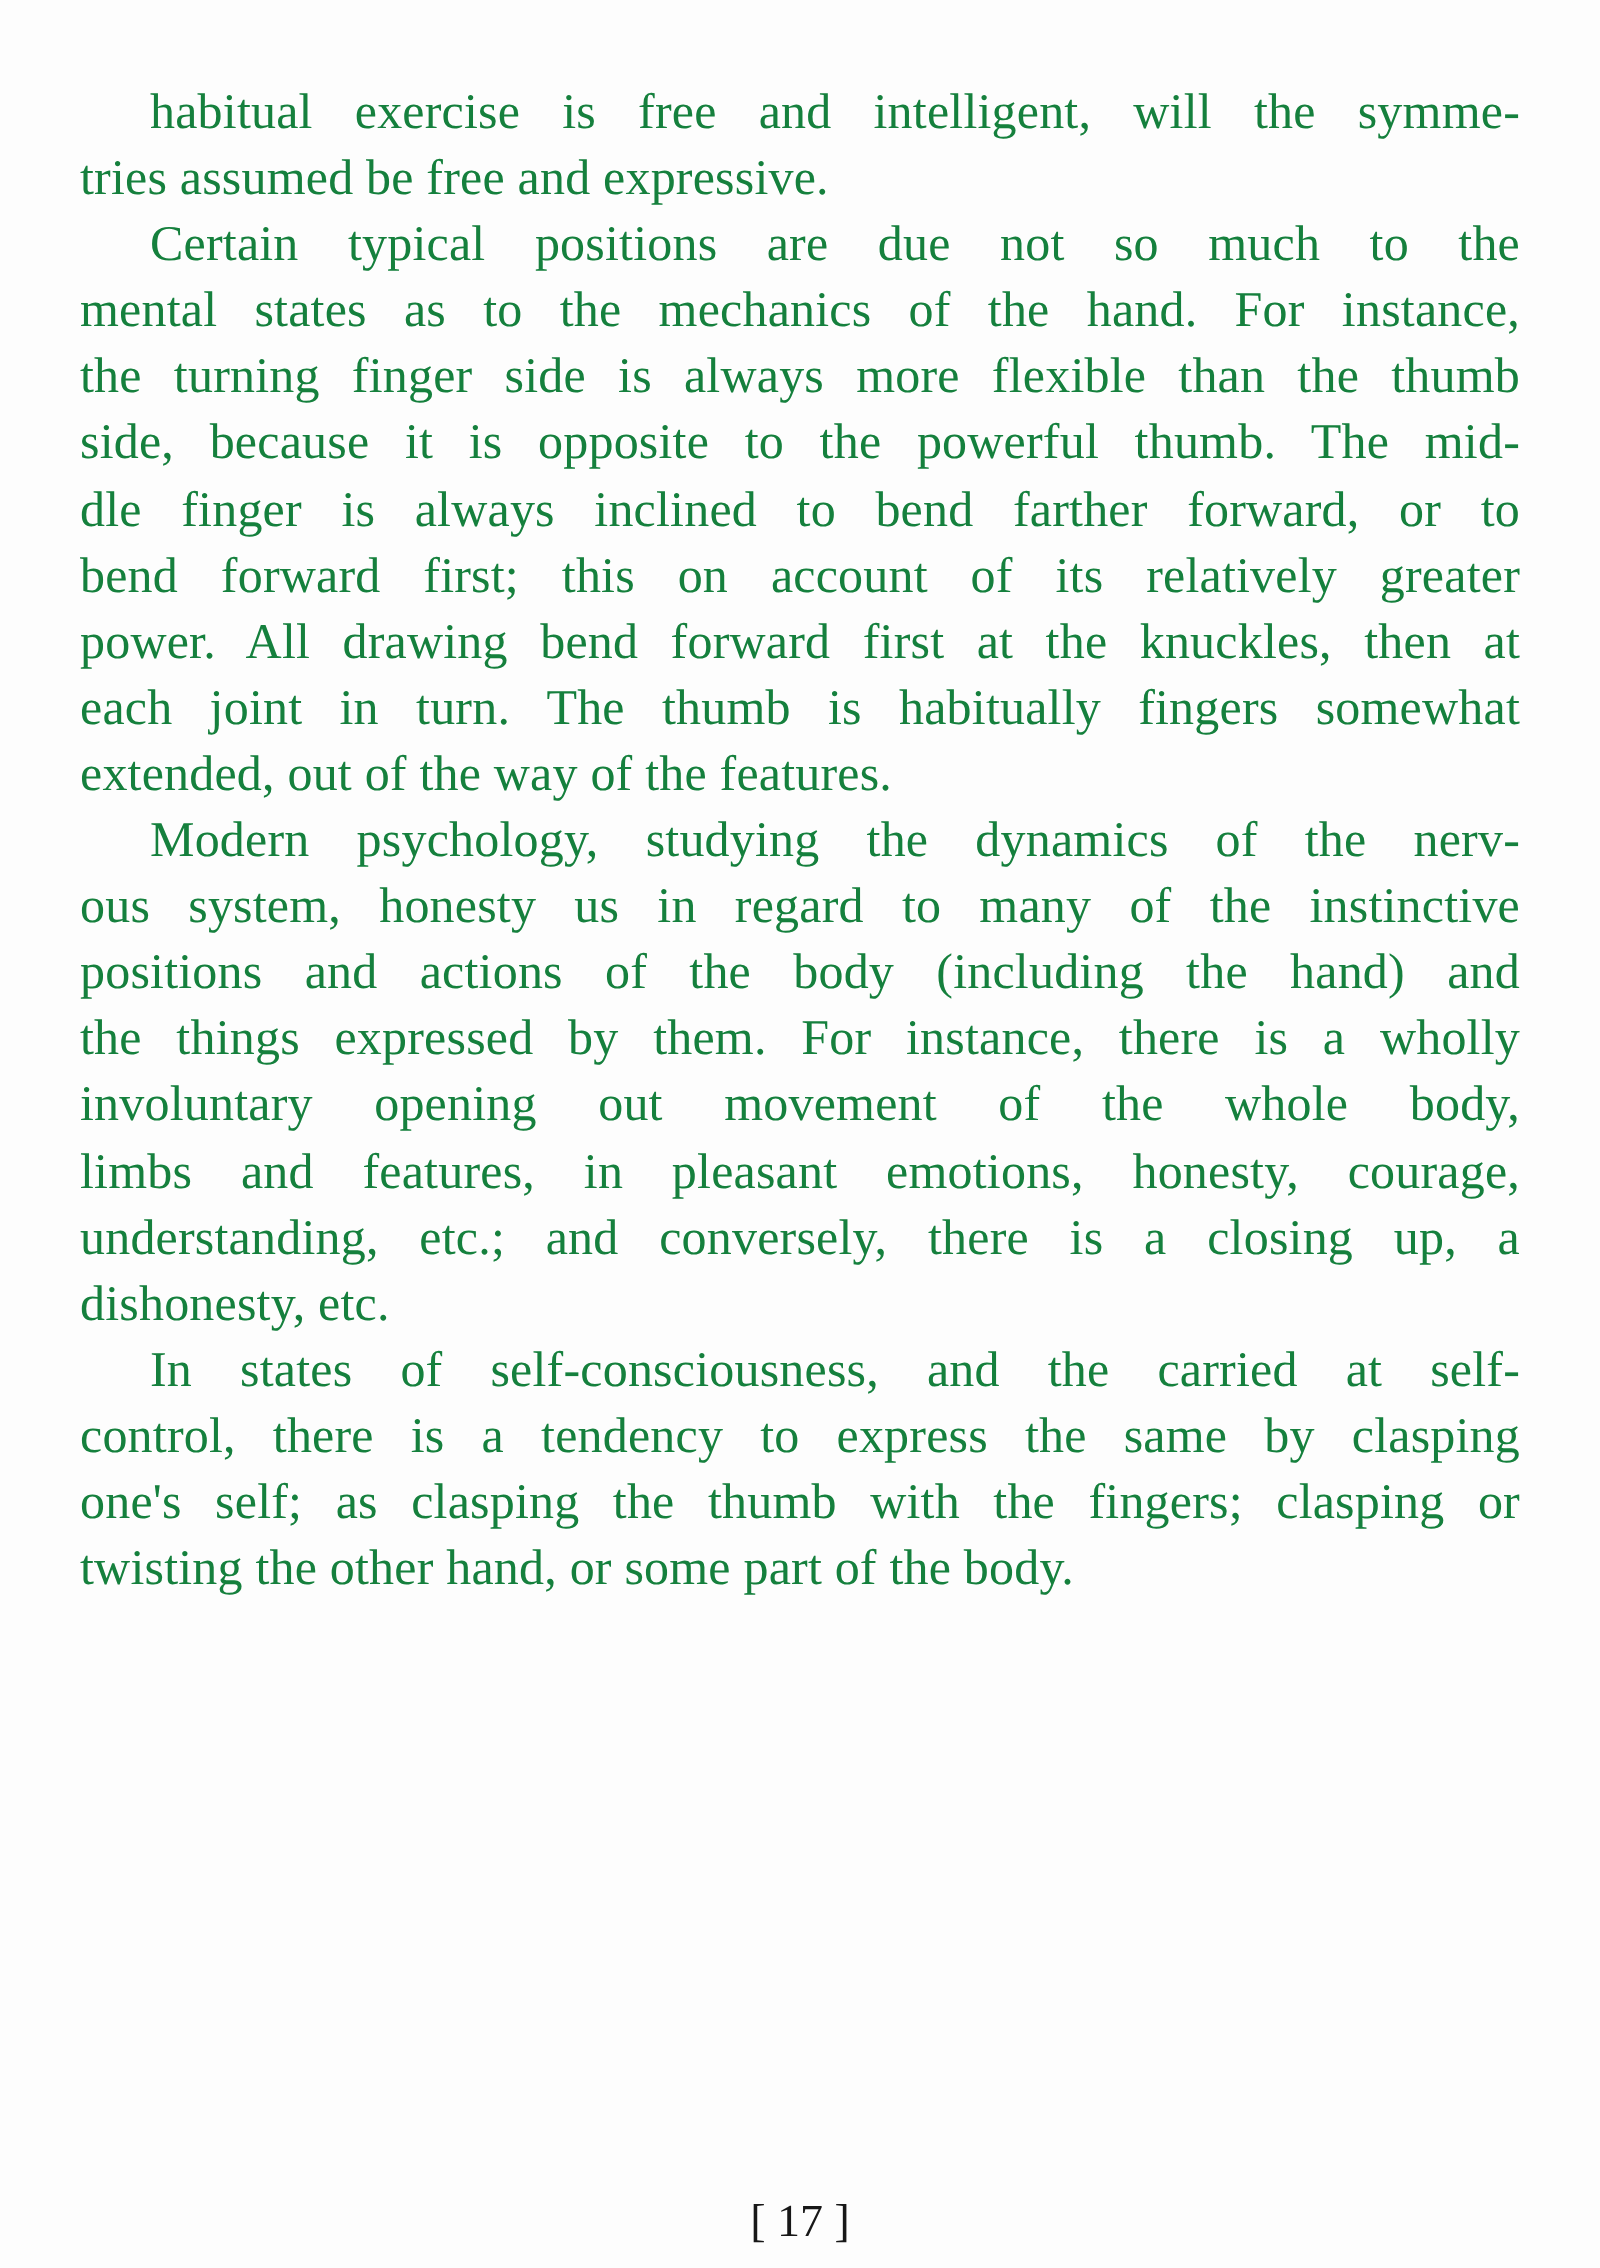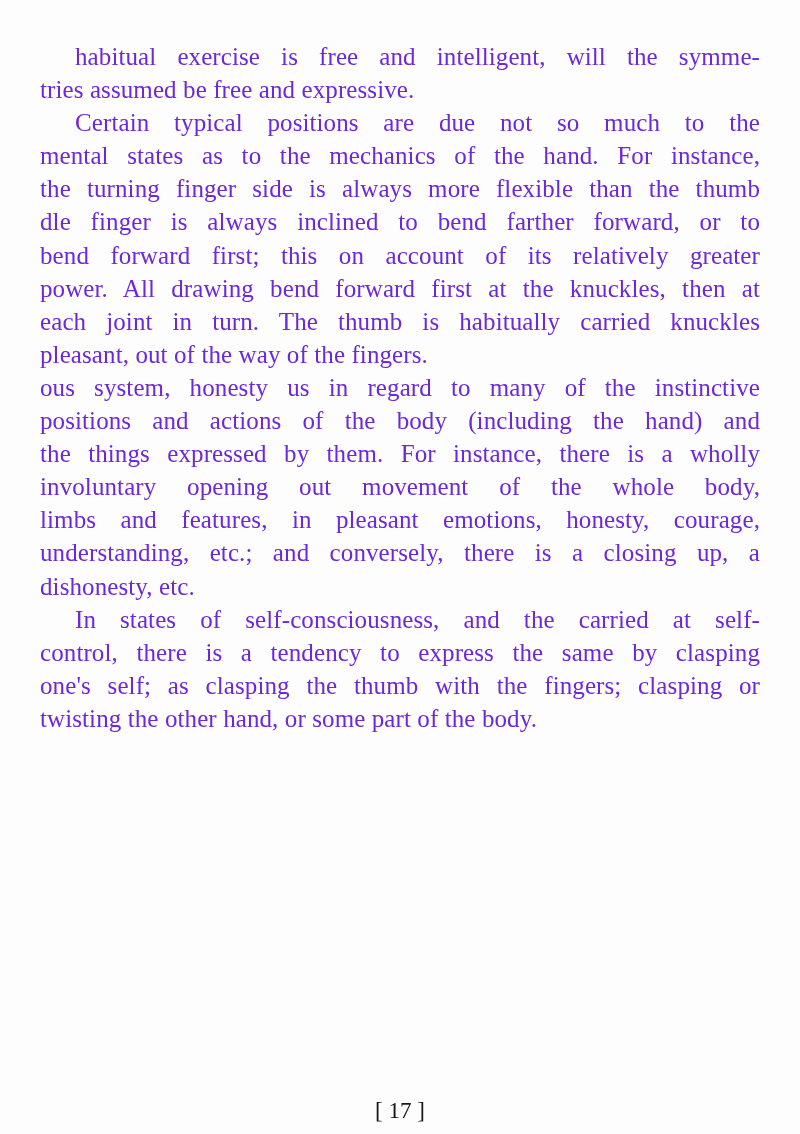--- a/index.html
+++ b/index.html
@@ -52,36 +52,38 @@
     text-align: center;
     font-size: 23px;
     line-height: 28px;
     color: #171717;
   }
 </style>
 </head>
 <body style="background: rgb(253, 253, 253);">
 
 <div class="page" style="background: rgb(253, 253, 253);">
-  <div class="text-block" id="text-block" style="color: #6d28d9;">
+  <div class="text-block" id="text-block" style="color: #15803d;">
       <div class="paragraph">
         <div class="line first">habitual exercise is free and intelligent, will the symme-</div>
         <div class="line last">tries assumed be free and expressive.</div>
       </div>
       <div class="paragraph">
         <div class="line first">Certain typical positions are due not so much to the</div>
         <div class="line">mental states as to the mechanics of the hand. For instance,</div>
         <div class="line">the turning finger side is always more flexible than the thumb</div>
+        <div class="line">side, because it is opposite to the powerful thumb. The mid-</div>
         <div class="line">dle finger is always inclined to bend farther forward, or to</div>
         <div class="line">bend forward first; this on account of its relatively greater</div>
         <div class="line">power. All drawing bend forward first at the knuckles, then at</div>
-        <div class="line">each joint in turn. The thumb is habitually carried knuckles</div>
-        <div class="line last">pleasant, out of the way of the fingers.</div>
+        <div class="line">each joint in turn. The thumb is habitually fingers somewhat</div>
+        <div class="line last">extended, out of the way of the features.</div>
       </div>
       <div class="paragraph">
+        <div class="line first">Modern psychology, studying the dynamics of the nerv-</div>
         <div class="line">ous system, honesty us in regard to many of the instinctive</div>
         <div class="line">positions and actions of the body (including the hand) and</div>
         <div class="line">the things expressed by them. For instance, there is a wholly</div>
         <div class="line">involuntary opening out movement of the whole body,</div>
         <div class="line">limbs and features, in pleasant emotions, honesty, courage,</div>
         <div class="line">understanding, etc.; and conversely, there is a closing up, a</div>
         <div class="line last">dishonesty, etc.</div>
       </div>
       <div class="paragraph">
         <div class="line first">In states of self-consciousness, and the carried at self-</div>

